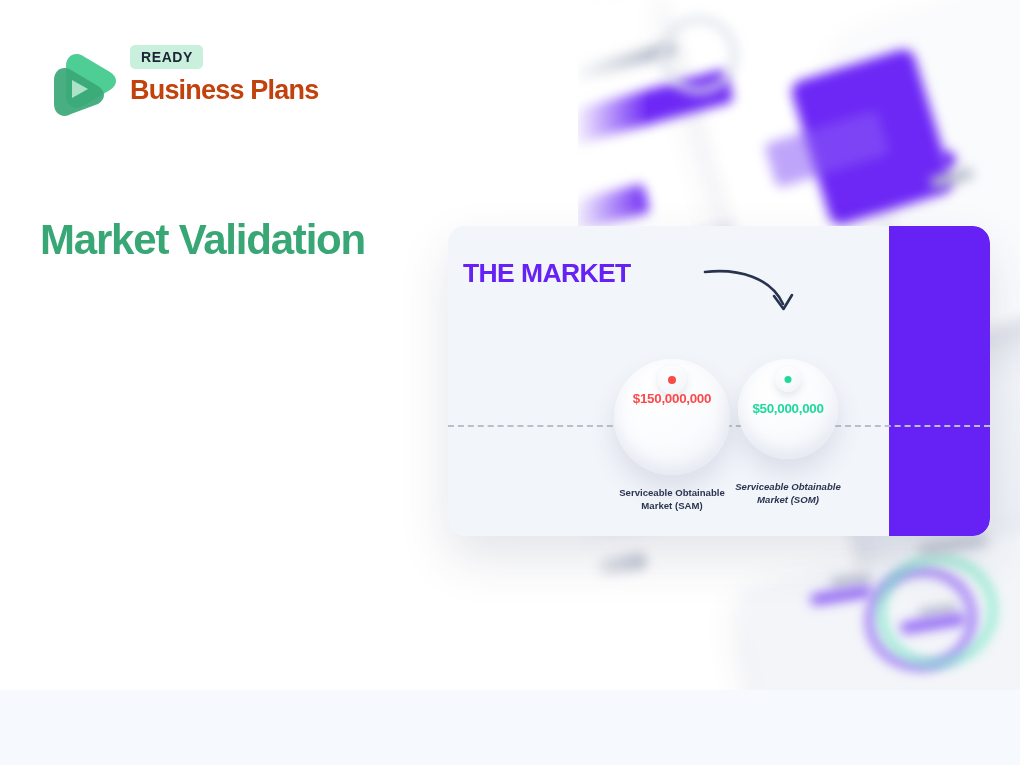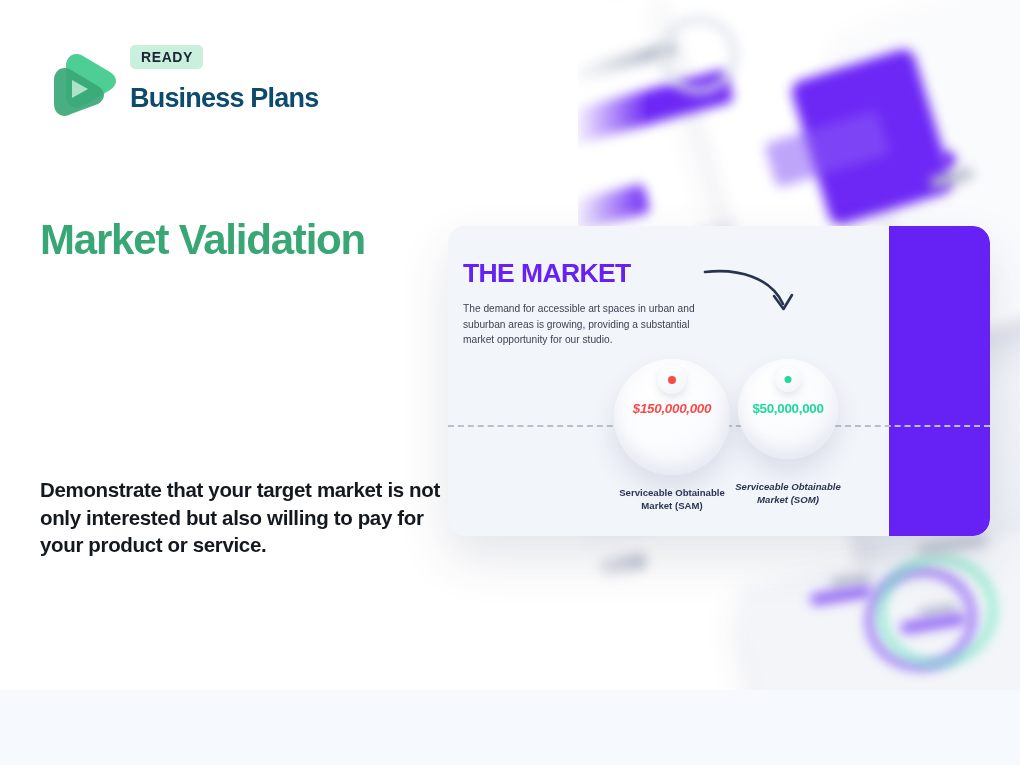--- a/index.html
+++ b/index.html
@@ -57,21 +57,21 @@
   
   .logo-block { position:absolute; left:48px; top:40px; width:330px; height:82px; }
   .logo-mark { position:absolute; left:0; top:0; width:70px; height:78px; }
   .logo-text-wrap { position:absolute; left:82px; top:5px; }
   .ready-badge {
     display:inline-block; background:#c9f0dd; color:#1c2436;
     font-size:14px; font-weight:700; letter-spacing:.6px;
     padding:4px 10px 4px 11px; border-radius:5px;
   }
   .brand-name {
-    margin-top:14px; font-size:27px; font-weight:700; color:#0c4a6e;
+    margin-top:6px; font-size:27px; font-weight:700; color:#c2410c;
     letter-spacing:-.8px;
   }
 
   
   .headline {
     position:absolute; left:40px; top:216px; width:420px;
     font-size:42px; font-weight:700; color:#38a775; letter-spacing:-1.2px;
   }
   .copy {
     position:absolute; left:40px; width:400px;
@@ -180,47 +180,45 @@
         <path d="M24 40 L40 49 L24 58 Z" fill="#b9e8d0" opacity=".9"></path>
       </svg>
     </div>
     <div class="logo-text-wrap">
       <span class="ready-badge">READY</span>
       <div class="brand-name">Business Plans</div>
     </div>
   </div>
 
   <h1 class="headline">Market Validation</h1>
-  <p class="copy copy-2">Demonstrate that your target market is not only interested but also willing to pay for your product or service.</p>
 
   <div class="slide-card">
     <div class="card-purple-panel"></div>
 
     <div class="card-inner">
       <div class="market-title">THE MARKET</div>
-      <div class="market-desc">The demand for accessible art spaces in urban and suburban areas is growing, providing a substantial market opportunity for our studio.</div>
 
       <div class="arrow-svg">
         <svg width="95" height="60" viewBox="0 0 95 60">
           <path d="M2 6 C36 2 68 12 80 38" stroke="#28334d" stroke-width="2.6" fill="none" stroke-linecap="round"></path>
           <path d="M71 30 L80.5 43 L89 29" stroke="#28334d" stroke-width="2.6" fill="none" stroke-linecap="round" stroke-linejoin="round"></path>
         </svg>
       </div>
 
       <div class="dash-line"></div>
 
       <div class="circles">
 
 
         <div class="circle-item" style="left:163px; width:122px;">
           <div class="circle-ball" style="width:116px;height:116px;">
             <div class="knob" style="top:7px;width:28px;height:28px;">
               <span class="dot" style="width:8px;height:8px;background:#fa4a4a;"></span>
             </div>
-            <div class="value" style="top:42px;color:#fa4a4a;font-style:italic;">$150,000,000</div>
+            <div class="value" style="top:32px;color:#fa4a4a;">$150,000,000</div>
           </div>
           <div class="circle-label" style="top:128px;">
             <span>Serviceable Obtainable</span><br>
             <span>Market (SAM)</span>
           </div>
         </div>
 
         <div class="circle-item" style="left:284px; width:112px;">
           <div class="circle-ball" style="width:100px;height:100px;">
             <div class="knob" style="top:8px;width:25px;height:25px;">

